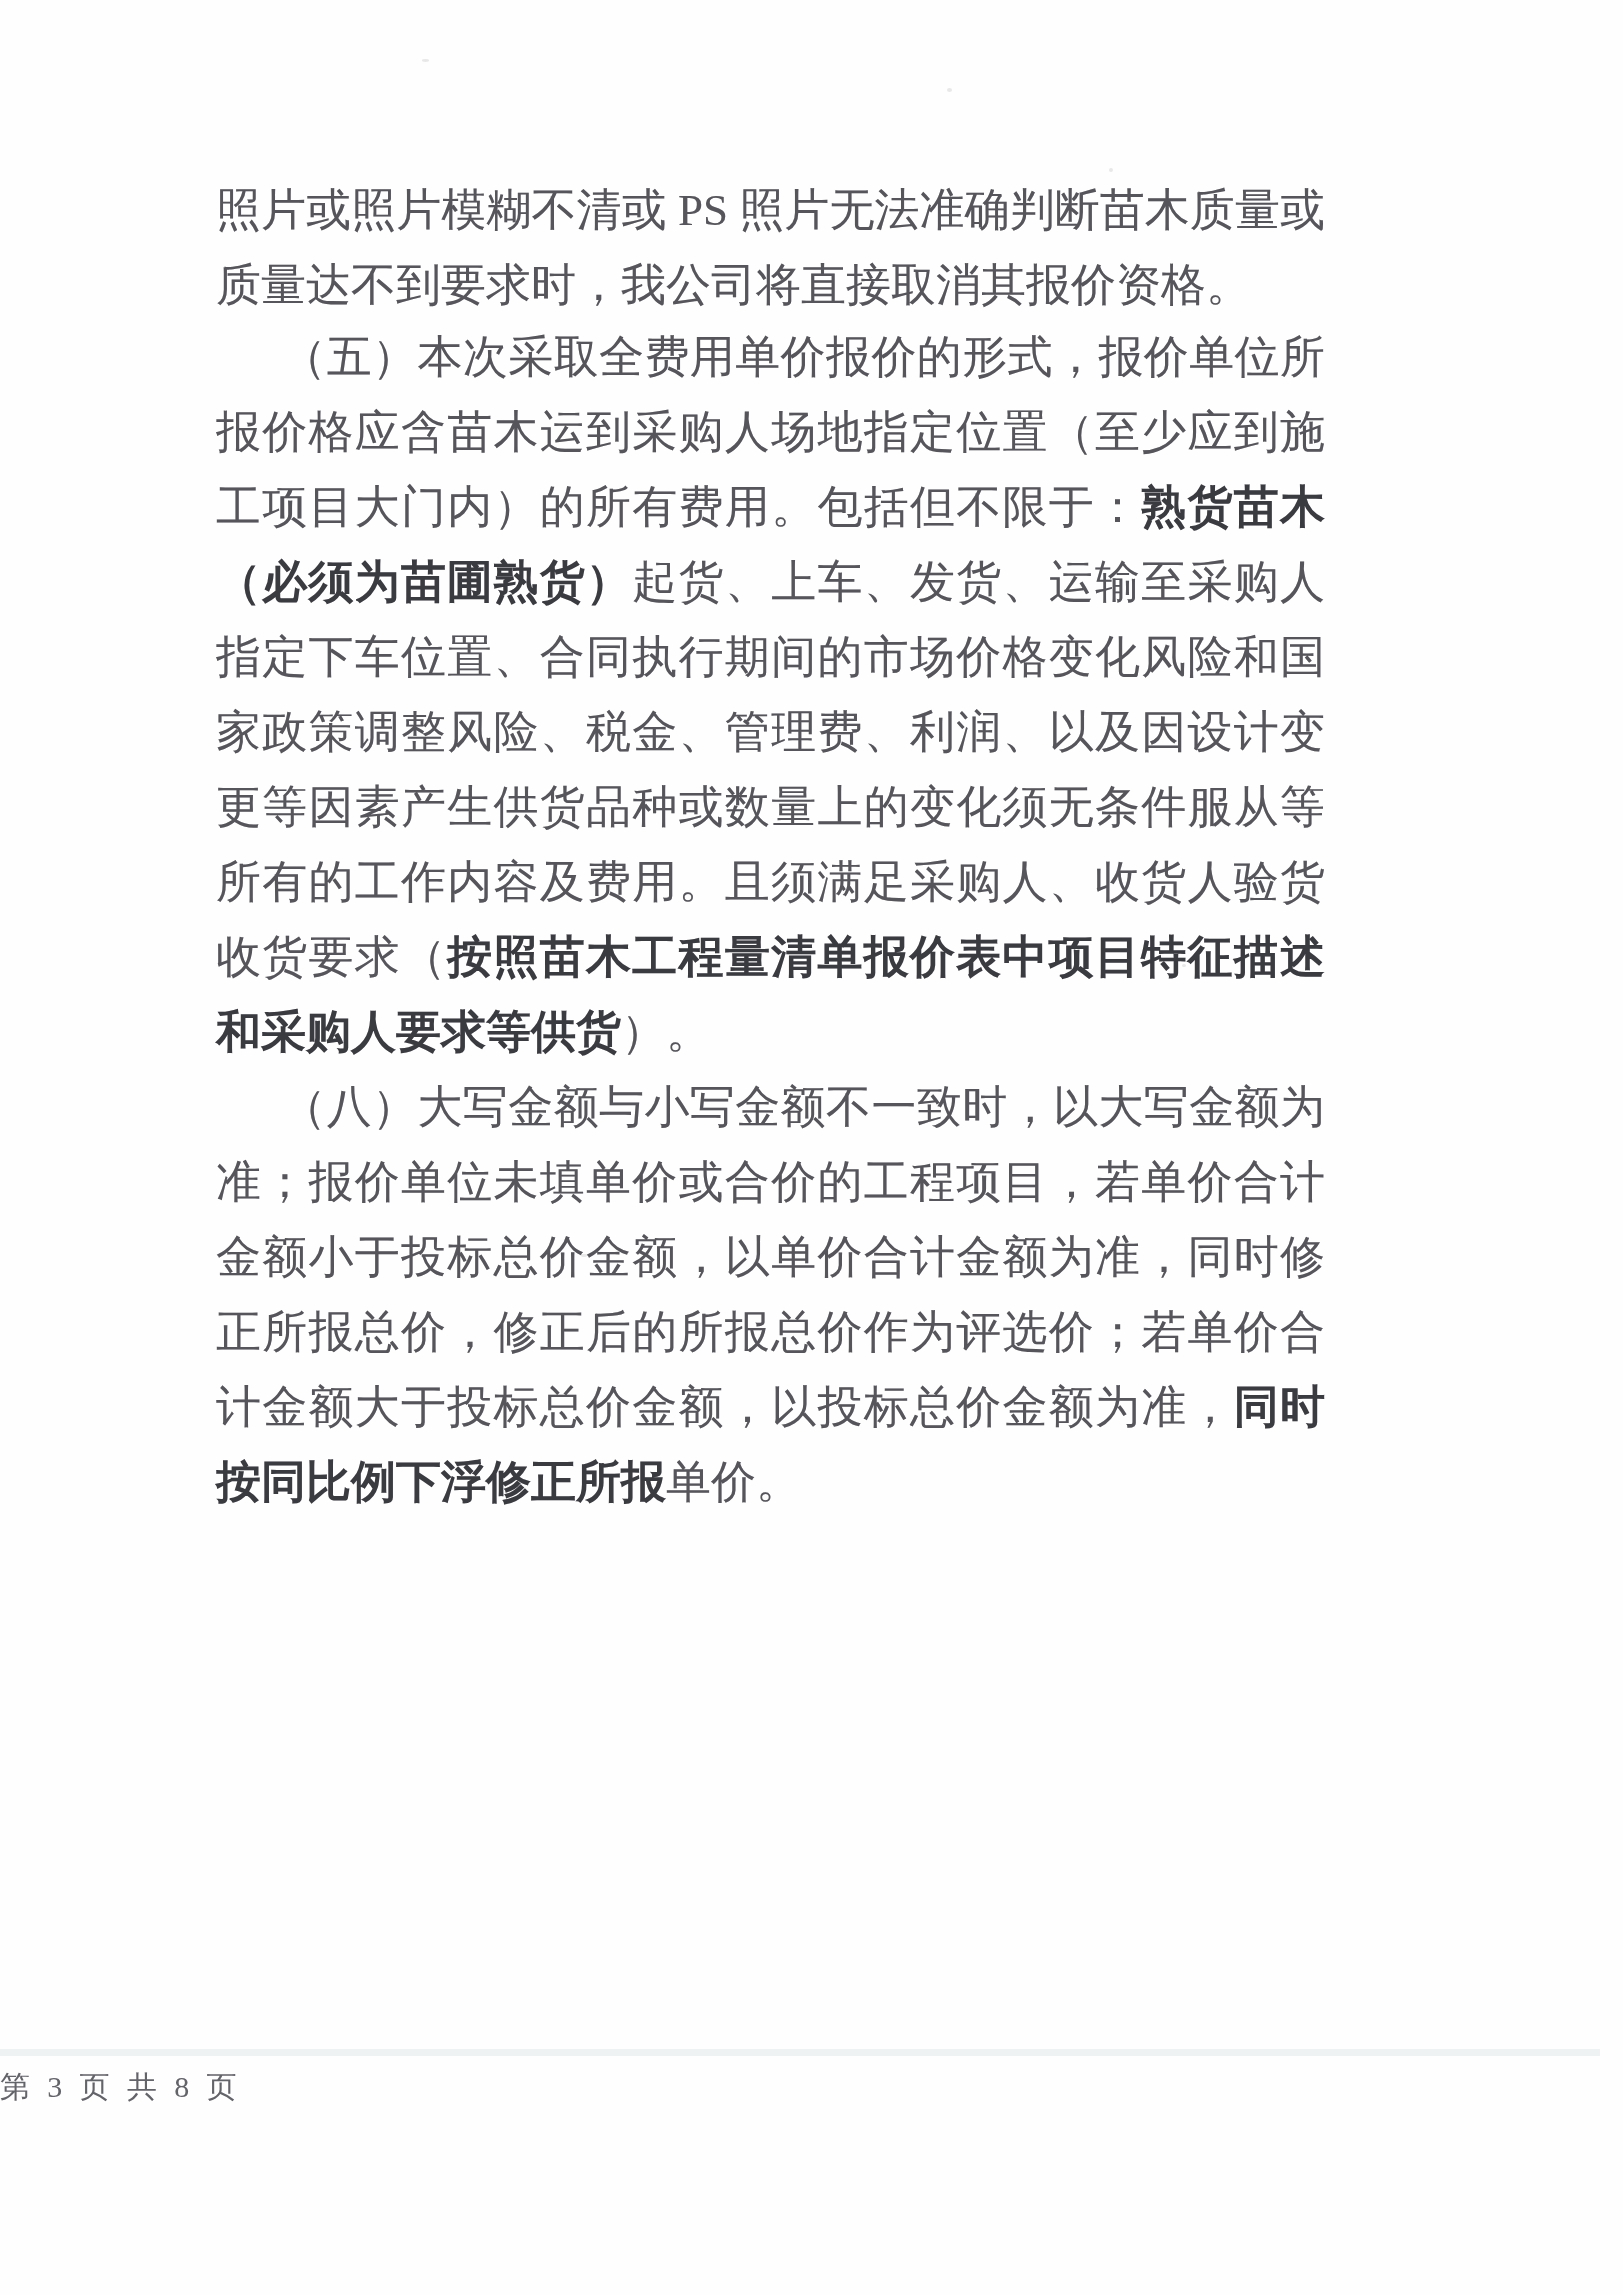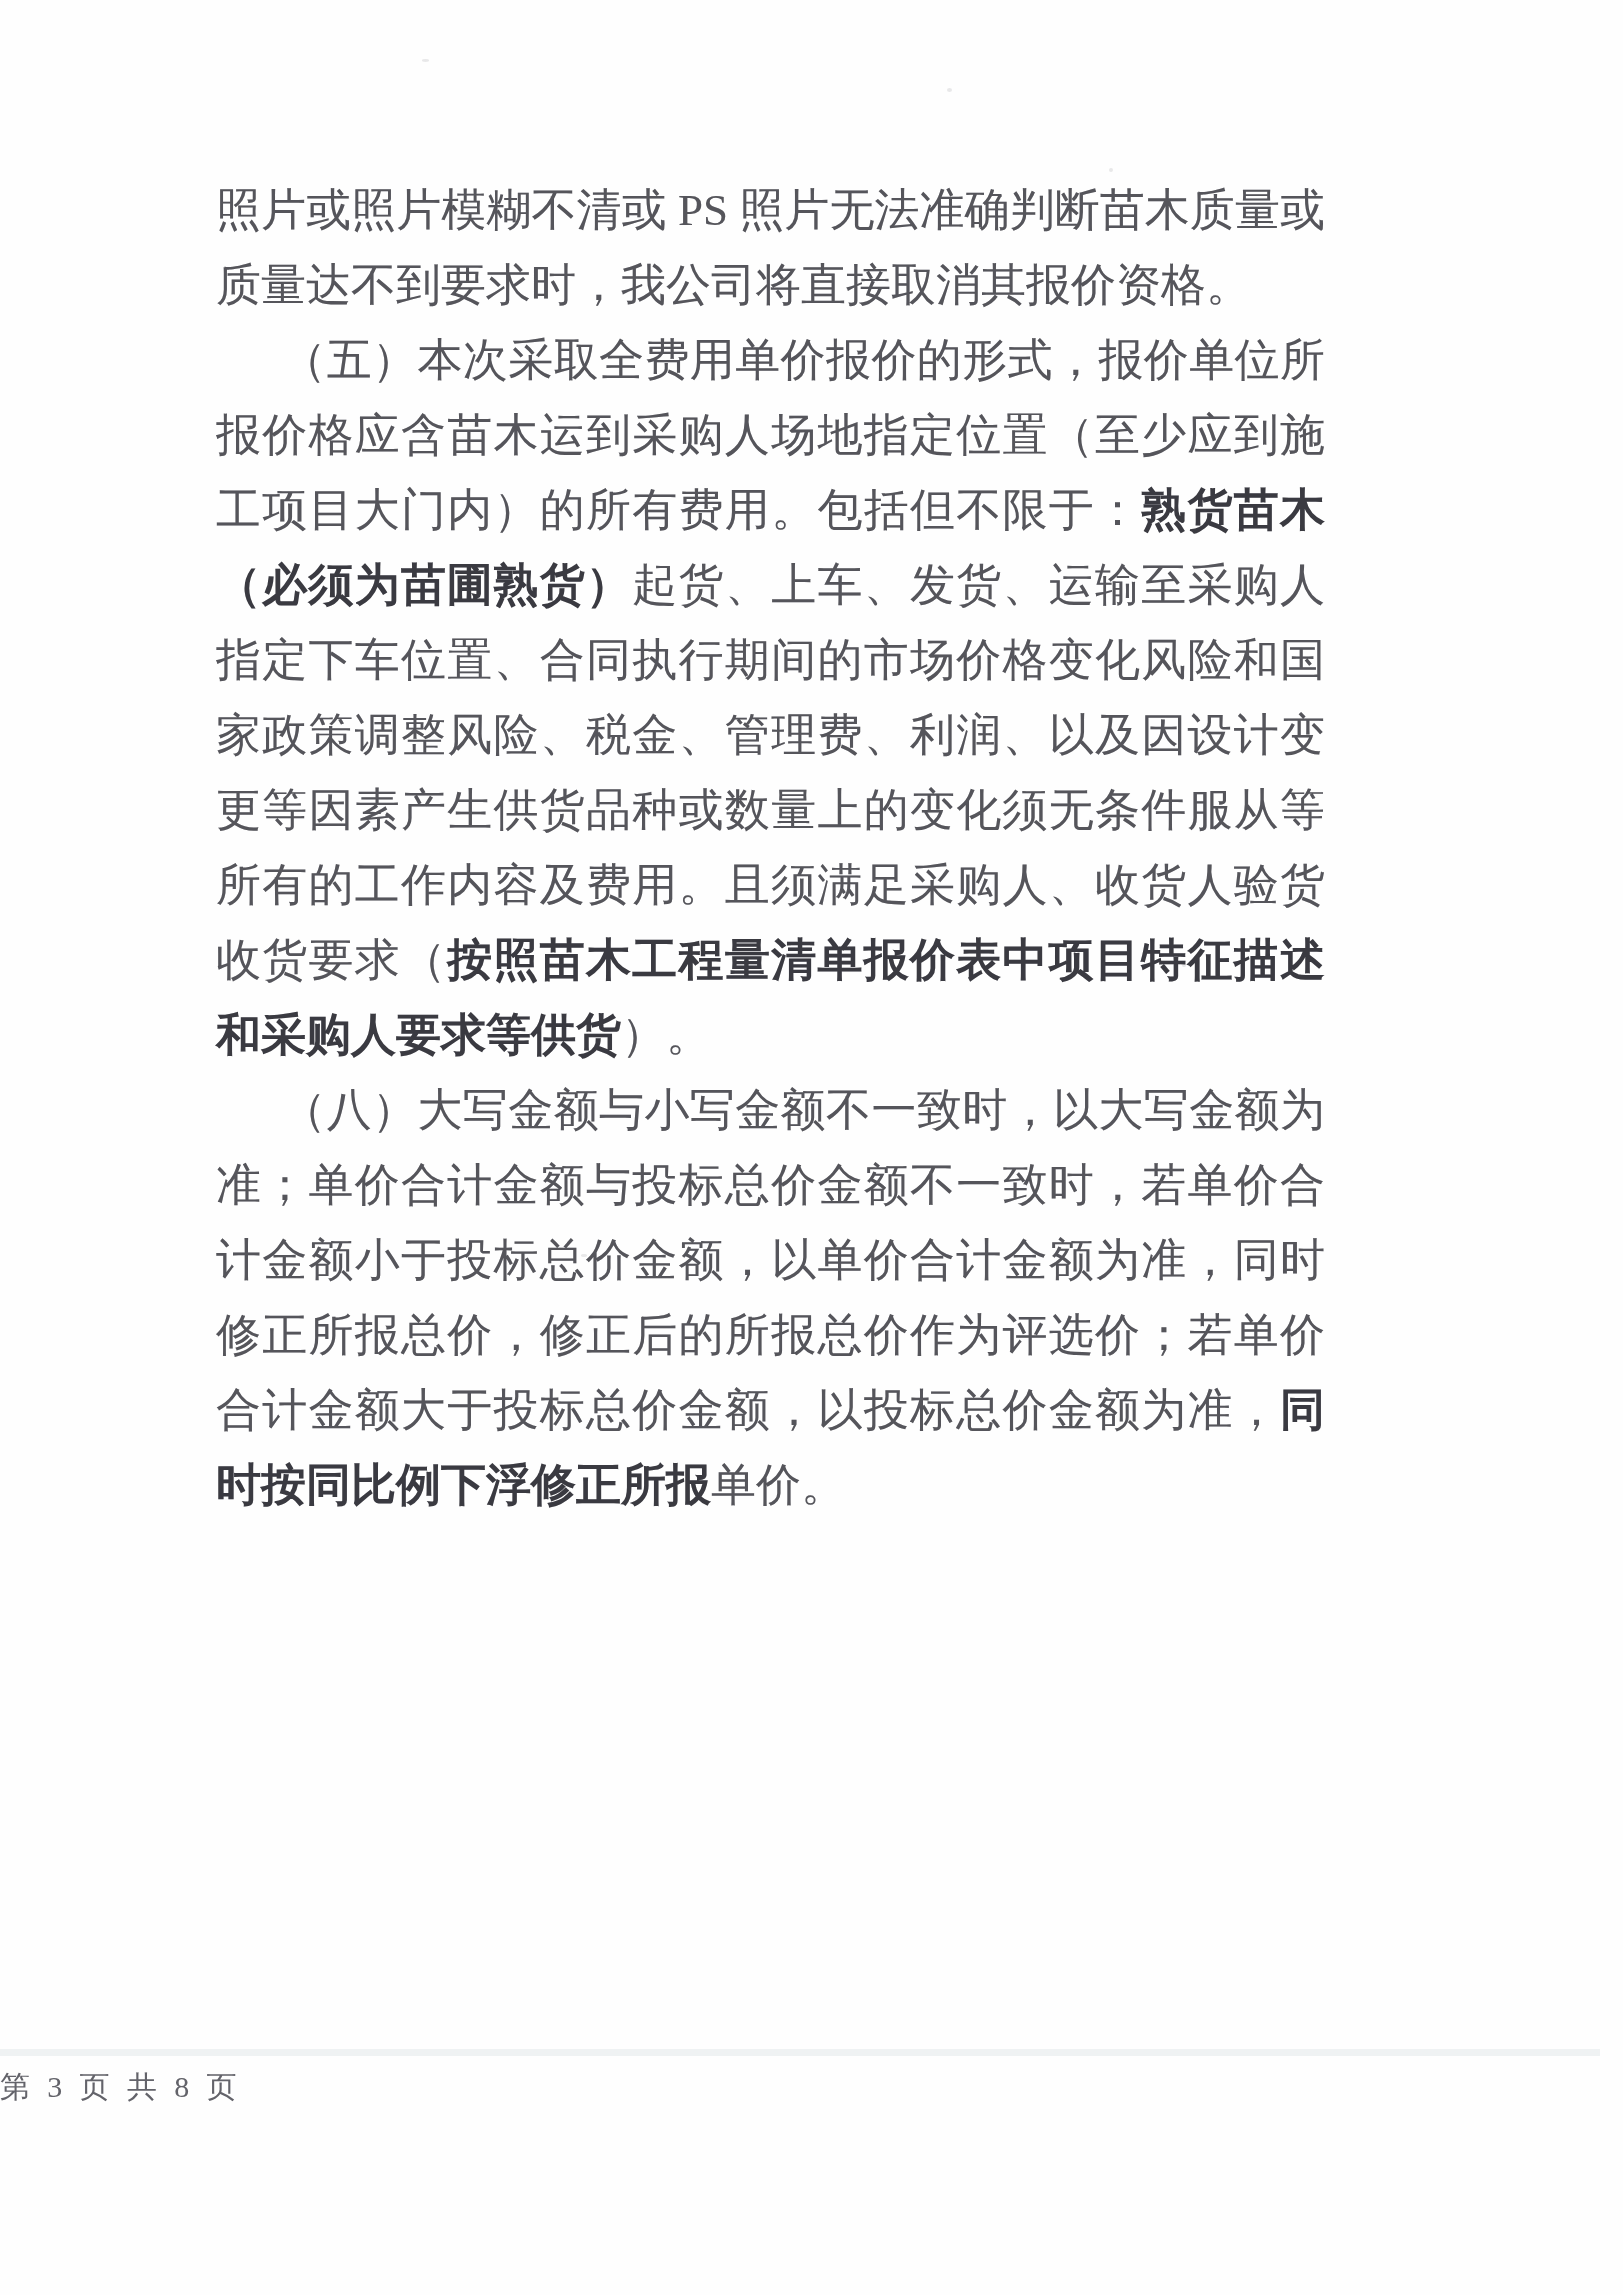--- a/index.html
+++ b/index.html
@@ -36,20 +36,21 @@
     text-align: justify;
     text-justify: inter-character;
     text-align-last: left;
   }
   .para {
     margin: 0;
     text-shadow: 0 0 0.5px rgba(90,90,96,0.25);
   }
   .para.indent {
     text-indent: 1.45em;
+    font-family: Liberation Mono, monospace;
   }
   .run { font-weight: normal; }
   .run.b {
     font-weight: 700;
     color: var(--ink-bold);
   }
   .scan-streak {
     position: absolute;
     left: 0;
     top: 2049px;
@@ -81,21 +82,21 @@
   .speck.s5 { left: 1182px; top: 964px; width: 4.4px;  height: 3.4px; }
 </style>
 </head>
 <body>
 
 <div class="page">
 
   <div class="doc-body">
       <p class="para"><span class="run">照片或照片模糊不清或 PS 照片无法准确判断苗木质量或质量达不到要求时，我公司将直接取消其报价资格。</span></p>
       <p class="para indent"><span class="run">（五）本次采取全费用单价报价的形式，报价单位所报价格应含苗木运到采购人场地指定位置（至少应到施工项目大门内）的所有费用。包括但不限于：</span><span class="run b">熟货苗木（必须为苗圃熟货）</span><span class="run">起货、上车、发货、运输至采购人指定下车位置、合同执行期间的市场价格变化风险和国家政策调整风险、税金、管理费、利润、以及因设计变更等因素产生供货品种或数量上的变化须无条件服从等所有的工作内容及费用。且须满足采购人、收货人验货收货要求（</span><span class="run b">按照苗木工程量清单报价表中项目特征描述和采购人要求等供货</span><span class="run">）。</span></p>
-      <p class="para indent"><span class="run">（八）大写金额与小写金额不一致时，以大写金额为准；单价合计金额与投标总价金额不一致时，若单价合计金额小于投标总价金额，以单价合计金额为准，同时修正所报总价，修正后的所报总价作为评选价；若单价合计金额大于投标总价金额，以投标总价金额为准，</span><span class="run b">同时按同比例下浮修正所报</span><span class="run">单价。</span></p>
+      <p class="para indent"><span class="run">（八）大写金额与小写金额不一致时，以大写金额为准；报价单位未填单价或合价的工程项目，若单价合计金额小于投标总价金额，以单价合计金额为准，同时修正所报总价，修正后的所报总价作为评选价；若单价合计金额大于投标总价金额，以投标总价金额为准，</span><span class="run b">同时按同比例下浮修正所报</span><span class="run">单价。</span></p>
     </div>
 
   <div class="scan-streak"></div>
 
   <div class="page-footer">第 3 页 共 8 页</div>
 
   <div class="speck s1"></div>
   <div class="speck s2"></div>
   <div class="speck s3"></div>
   <div class="speck s4"></div>

